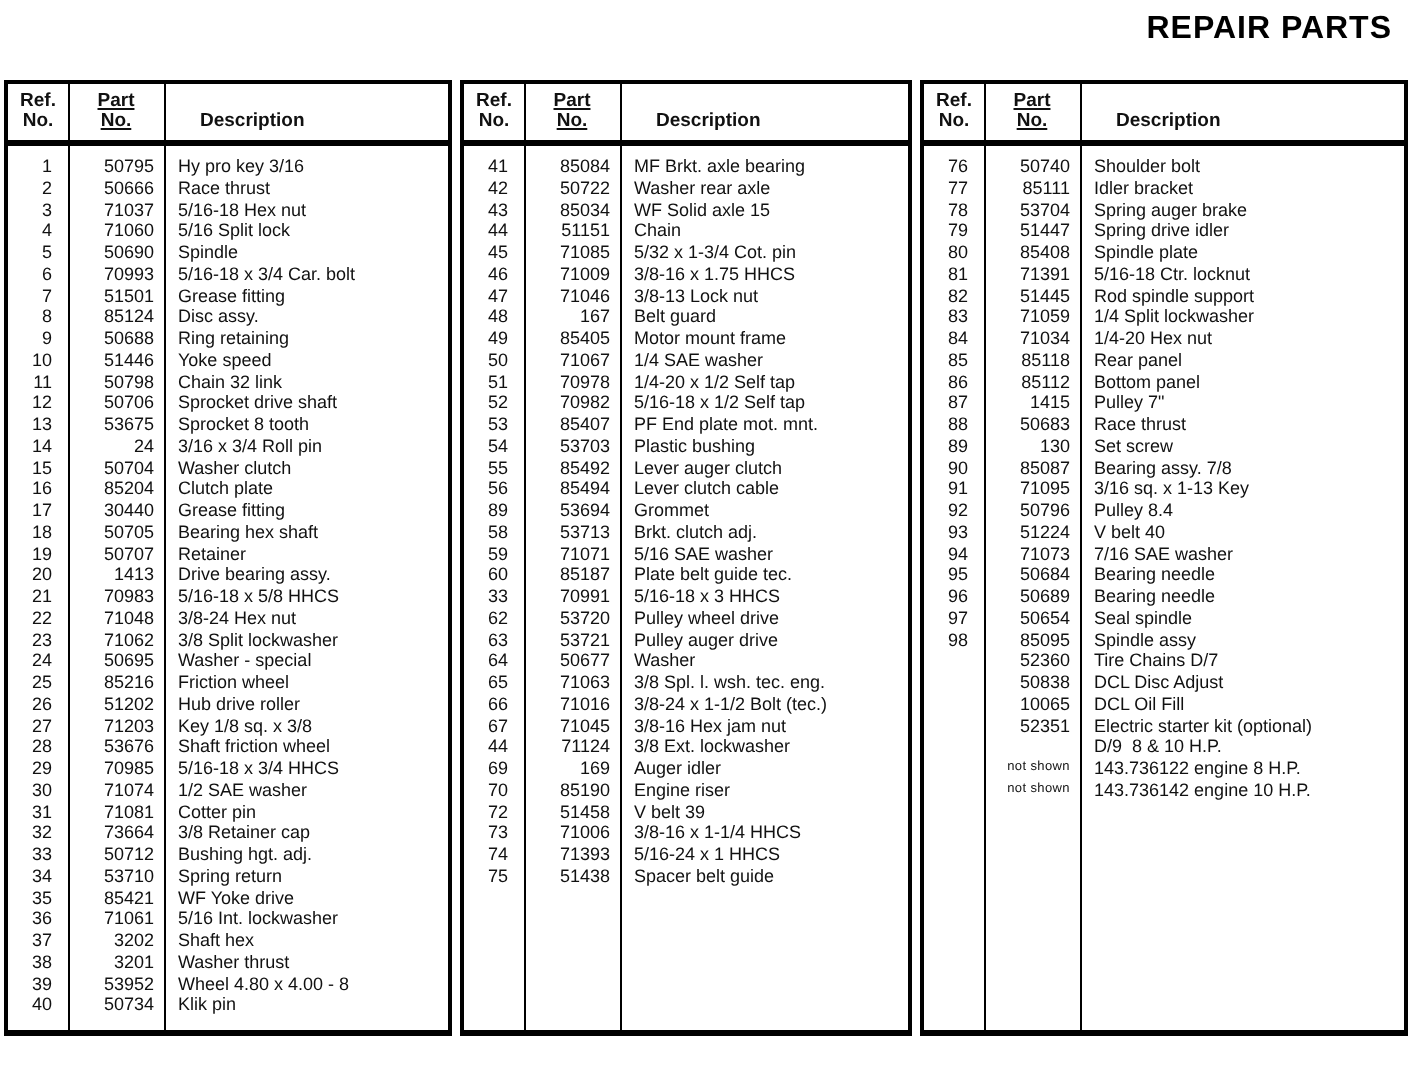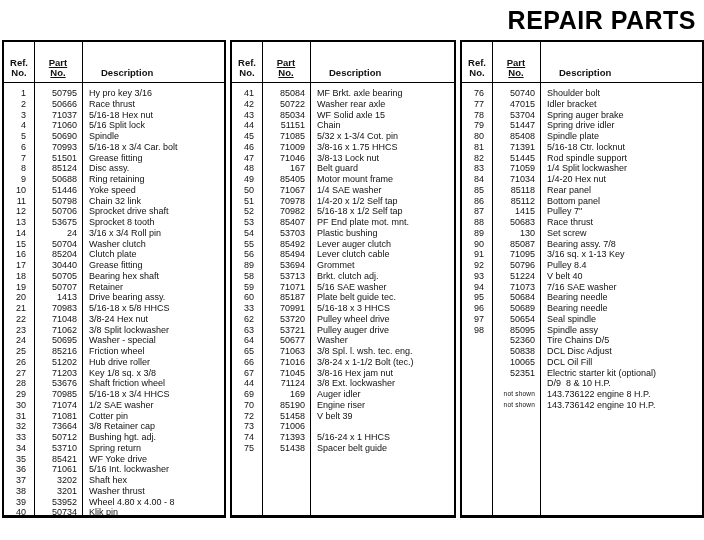--- a/index.html
+++ b/index.html
@@ -3,50 +3,50 @@
 <meta charset="utf-8">
 <style>
   html,body{margin:0;padding:0;background:#ffffff;}
   body{
     width:704px;height:540px;position:relative;overflow:hidden;
     font-family:"Liberation Sans","DejaVu Sans",sans-serif;
     color:#111;background:#ffffff;
   }
   .page-title{
     position:absolute;top:6px;right:8px;
-    font-size:25px;font-weight:bold;letter-spacing:0.5px;color:#000;
+    font-size:16px;font-weight:bold;letter-spacing:0.5px;color:#000;
   }
   .tables-wrap{
     position:absolute;top:40px;left:2px;
     display:flex;gap:4px;
   }
   .ptable{
     position:relative;height:478px;
     border:2px solid #000;border-bottom-width:3px;
     box-sizing:border-box;background:#fff;overflow:hidden;
   }
   .pt1{width:224px;}
   .pt2{width:226px;}
   .pt3{width:244px;}
   .vline{position:absolute;top:0;bottom:0;width:1px;background:#000;}
   .vline.v1{left:30px;}
   .vline.v2{left:78px;}
   .thead{
-    display:flex;height:41px;border-bottom:1px solid #000000;
+    display:flex;height:31px;border-bottom:3px solid #000000;
     box-sizing:border-box;
   }
   .th{
     display:flex;align-items:flex-end;justify-content:center;
     font-weight:bold;font-size:9.5px;line-height:10px;
     white-space:pre-line;text-align:center;
     padding-bottom:4px;box-sizing:border-box;
   }
   .th.ref{width:30px;}
   .th.part{width:48px;text-decoration:underline;}
-  .th.desc{flex:1;justify-content:flex-start;text-align:left;padding-left:7px;margin-left:12px;}
+  .th.desc{flex:1;justify-content:flex-start;text-align:left;padding-left:18px;}
   .tbody{padding-top:5px;}
   .row{display:flex;height:10.75px;}
   .cell{
     font-size:9px;line-height:10.75px;box-sizing:border-box;
     white-space:nowrap;overflow:hidden;
   }
   .cell.ref{width:30px;text-align:right;padding-right:8px;}
   .cell.part{width:48px;text-align:right;padding-right:5px;}
   .cell.desc{flex:1;text-align:left;padding-left:7px;}
   .cell.note{font-size:6.5px;letter-spacing:0.2px;}
@@ -434,20 +434,21 @@
           <div class="cell desc">Engine riser</div>
         </div>
         <div class="row">
           <div class="cell ref">72</div>
           <div class="cell part">51458</div>
           <div class="cell desc">V belt 39</div>
         </div>
         <div class="row">
           <div class="cell ref">73</div>
           <div class="cell part">71006</div>
+          <div class="cell desc">3/8-16 x 1-1/4 HHCS</div>
         </div>
         <div class="row">
           <div class="cell ref">74</div>
           <div class="cell part">71393</div>
           <div class="cell desc">5/16-24 x 1 HHCS</div>
         </div>
         <div class="row">
           <div class="cell ref">75</div>
           <div class="cell part">51438</div>
           <div class="cell desc">Spacer belt guide</div>
@@ -466,21 +467,21 @@
       <div class="th desc">Description</div>
     </div>
     <div class="tbody">
         <div class="row">
           <div class="cell ref">76</div>
           <div class="cell part">50740</div>
           <div class="cell desc">Shoulder bolt</div>
         </div>
         <div class="row">
           <div class="cell ref">77</div>
-          <div class="cell part">47015</div>
+          <div class="cell part">85111</div>
           <div class="cell desc">Idler bracket</div>
         </div>
         <div class="row">
           <div class="cell ref">78</div>
           <div class="cell part">53704</div>
           <div class="cell desc">Spring auger brake</div>
         </div>
         <div class="row">
           <div class="cell ref">79</div>
           <div class="cell part">51447</div>
@@ -577,21 +578,21 @@
           <div class="cell desc">Seal spindle</div>
         </div>
         <div class="row">
           <div class="cell ref">98</div>
           <div class="cell part">85095</div>
           <div class="cell desc">Spindle assy</div>
         </div>
         <div class="row">
           <div class="cell ref"></div>
           <div class="cell part">52360</div>
-          <div class="cell desc">Tire Chains D/5</div>
+          <div class="cell desc">Tire Chains D/7</div>
         </div>
         <div class="row">
           <div class="cell ref"></div>
           <div class="cell part">50838</div>
           <div class="cell desc">DCL Disc Adjust</div>
         </div>
         <div class="row">
           <div class="cell ref"></div>
           <div class="cell part">10065</div>
           <div class="cell desc">DCL Oil Fill</div>

